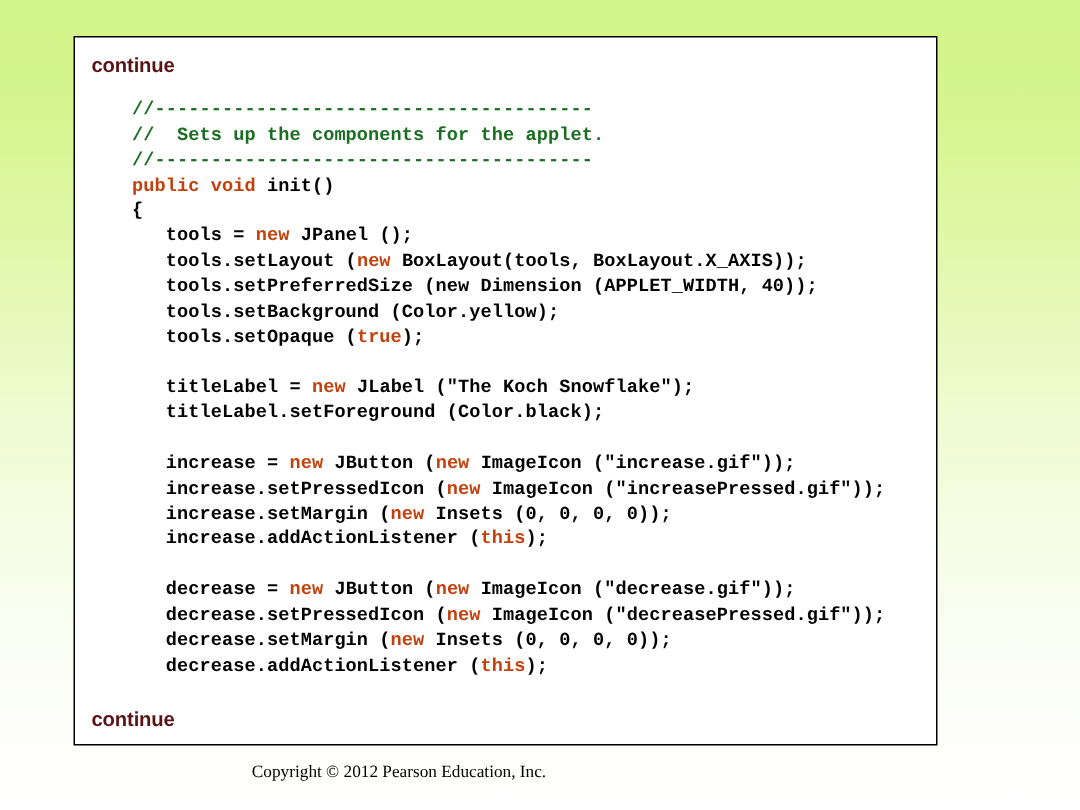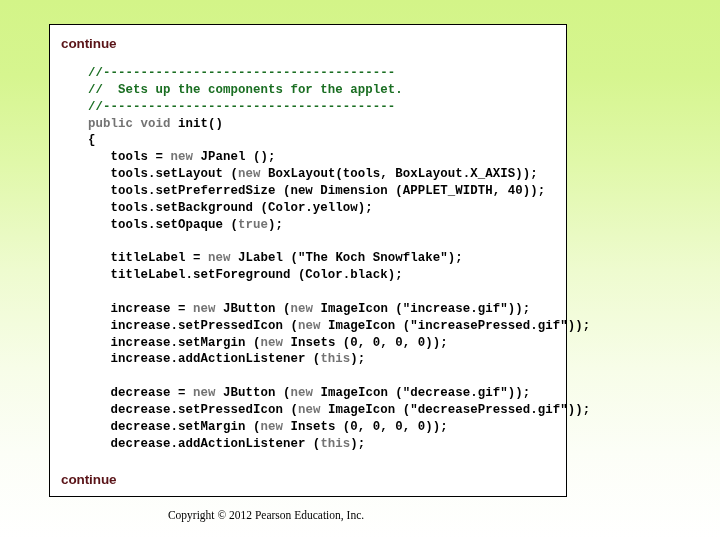--- a/index.html
+++ b/index.html
@@ -20,21 +20,21 @@
         #fcfef7 84%,
         #ffffff 100%);
     position: relative;
   }
 
   
   #content-box {
     position: absolute;
     left: 49px;
     top: 24px;
-    width: 518px;
+    width: 576px;
     height: 473px;
     box-sizing: border-box;
     background: #ffffff;
     border: 1px solid #000000;
   }
 
   .continue-label {
     position: absolute;
     left: 11px;
     font-family: "Liberation Sans", sans-serif;
@@ -59,21 +59,21 @@
     line-height: 16.85px;
     color: #000000;
     white-space: pre;
     letter-spacing: 0.06px;
   }
   #code-listing .ln {
     display: block;
     height: 16.85px;
     white-space: pre;
   }
-  .kw  { color: #737373; }
+  .kw  { color: #c2410c; }
   .cm  { color: #1a6e22; }
 
   
   #copyright {
     position: absolute;
     left: 0;
     top: 509px;
     width: 568px;
     text-align: center;
     padding-right: 36px;

